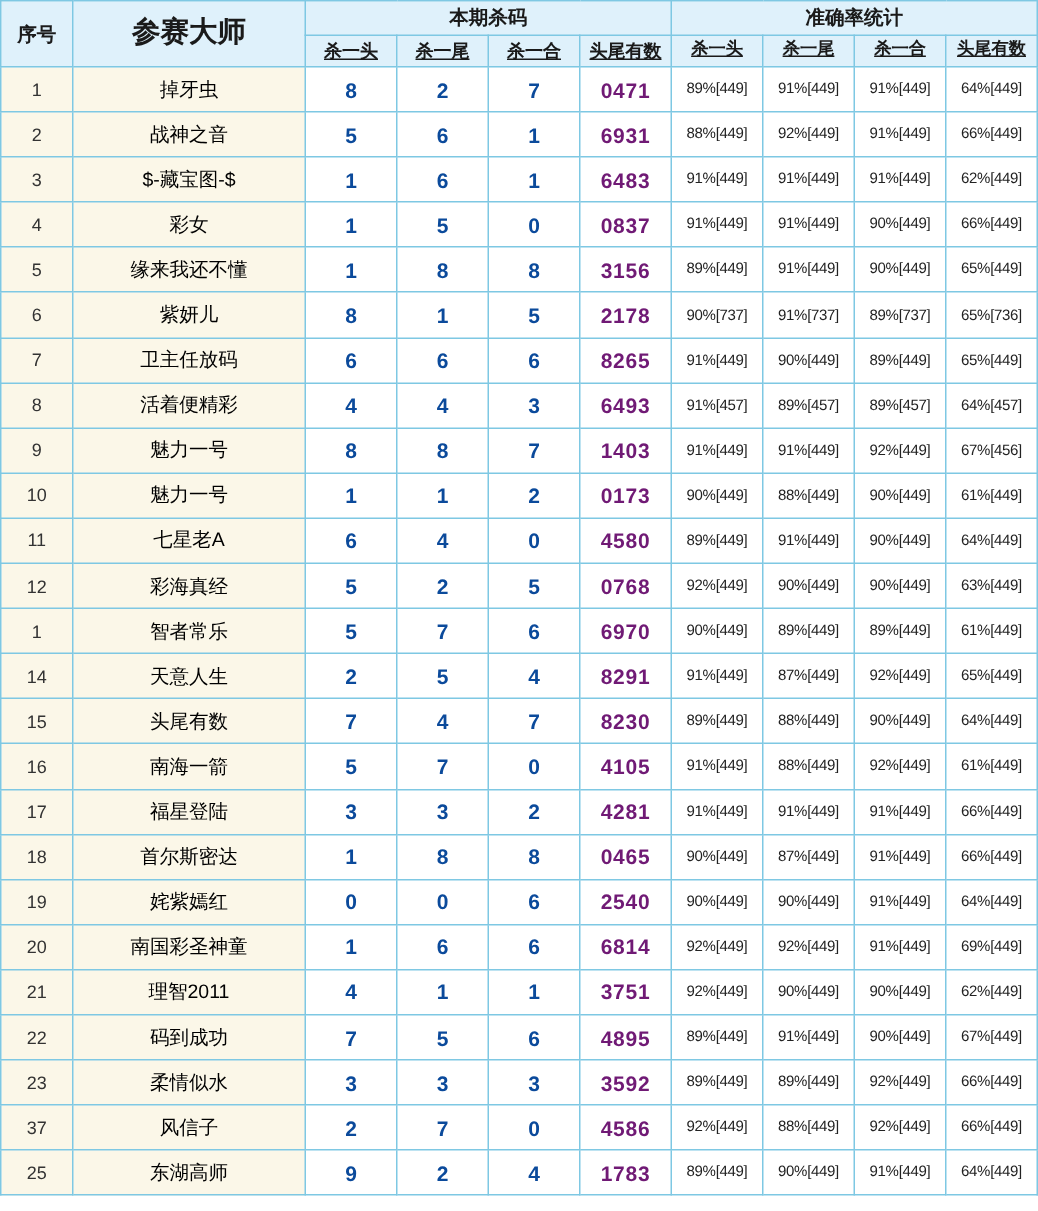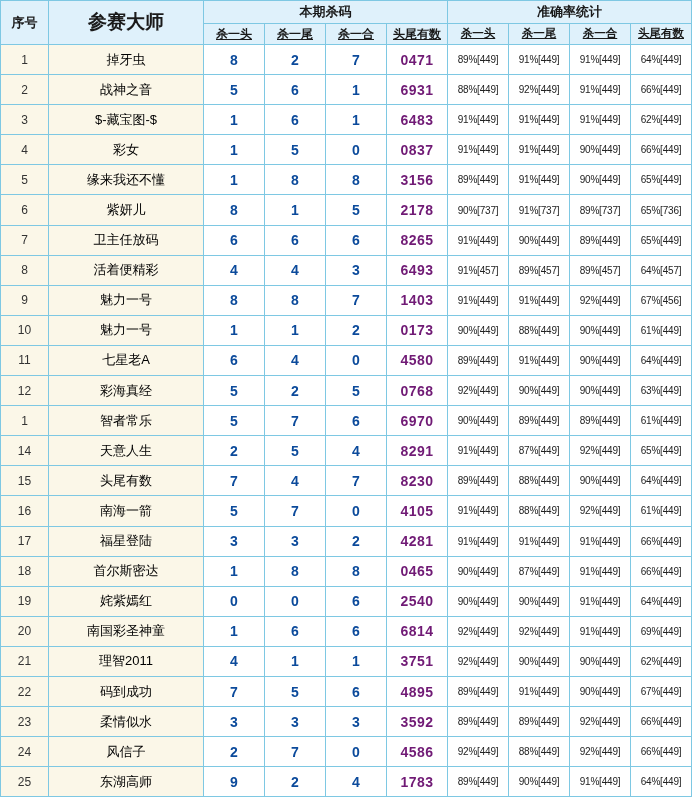--- a/index.html
+++ b/index.html
@@ -386,21 +386,21 @@
           <td class="c-num">3</td>
           <td class="c-num">3</td>
           <td class="c-num">3</td>
           <td class="c-code">3592</td>
           <td class="c-stat">89%[449]</td>
           <td class="c-stat">89%[449]</td>
           <td class="c-stat">92%[449]</td>
           <td class="c-stat">66%[449]</td>
         </tr>
         <tr>
-          <td class="c-seq">24</td>
+          <td class="c-seq">37</td>
           <td class="c-name">风信子</td>
           <td class="c-num">2</td>
           <td class="c-num">7</td>
           <td class="c-num">0</td>
           <td class="c-code">4586</td>
           <td class="c-stat">92%[449]</td>
           <td class="c-stat">88%[449]</td>
           <td class="c-stat">92%[449]</td>
           <td class="c-stat">66%[449]</td>
         </tr>

